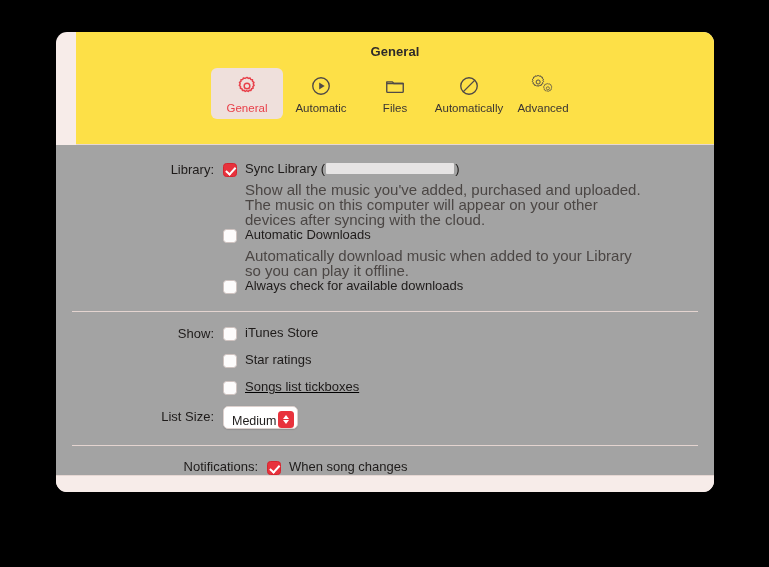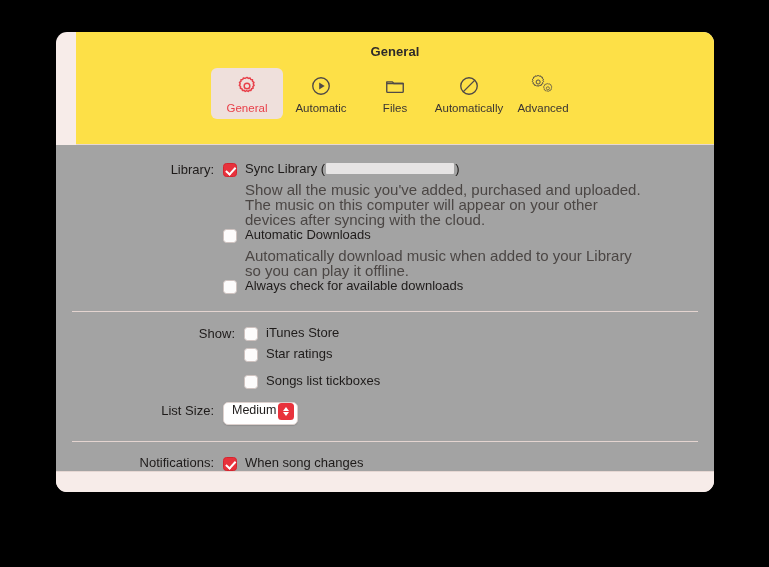--- a/index.html
+++ b/index.html
@@ -166,21 +166,21 @@
     font-size: 15px;
     color: #4b4644;
     line-height: 15px;
     margin: 5px 0 0 22px;
     max-width: 400px;
   }
 
   
   .popup {
     display: inline-flex;
-    align-items: flex-start;
+    align-items: flex-end;
     background: #ffffff;
     border: 1px solid #ddd1ce;
     border-radius: 5px;
     height: 21px;
     padding: 0 3px 0 8px;
     gap: 2px;
     box-shadow: 0 0.5px 1px rgba(0,0,0,0.12);
     cursor: default;
   }
   .popup .pval {
@@ -312,35 +312,35 @@
         <div class="chk-line" style="">
           <span class="chk"></span>
           <span class="chk-text">Always check for available downloads</span>
         </div>
 
       </div>
     </div>
 
     <div class="sep" style="margin-top:17px;"></div>
 
-    <div class="row" style="padding-top:13px;padding-left:21px;">
+    <div class="row" style="padding-top:13px;">
       <div class="label-col">Show:</div>
       <div class="field-col">
 
         <div class="chk-line">
           <span class="chk"></span>
           <span class="chk-text">iTunes Store</span>
         </div>
 
-        <div class="chk-line" style="margin-top:5px;">
+        <div class="chk-line" style="margin-top:11px;">
           <span class="chk"></span>
           <span class="chk-text">Star ratings</span>
         </div>
 
-        <div class="chk-line" style="margin-top:11px;">
+        <div class="chk-line" style="margin-top:11px;text-decoration:underline;">
           <span class="chk"></span>
           <span class="chk-text">Songs list tickboxes</span>
         </div>
 
       </div>
     </div>
 
     <div class="row" style="padding-top:11px;">
       <div class="label-col" style="line-height:21px;">List Size:</div>
       <div class="field-col">
@@ -349,21 +349,21 @@
           <span class="stepper">
             <i class="up"></i>
               <i class="down"></i>
           </span>
         </span>
       </div>
     </div>
 
     <div class="sep" style="margin-top:16px;"></div>
 
-    <div class="row" style="padding-top:13px;">
+    <div class="row" style="padding-top:13px;margin-left:44px;">
       <div class="label-col" style="line-height:16px;">Notifications:</div>
       <div class="field-col">
         <div class="chk-line">
           <span class="chk on"></span>
           <span class="chk-text">When song changes</span>
         </div>
       </div>
     </div>
 
   </div>

